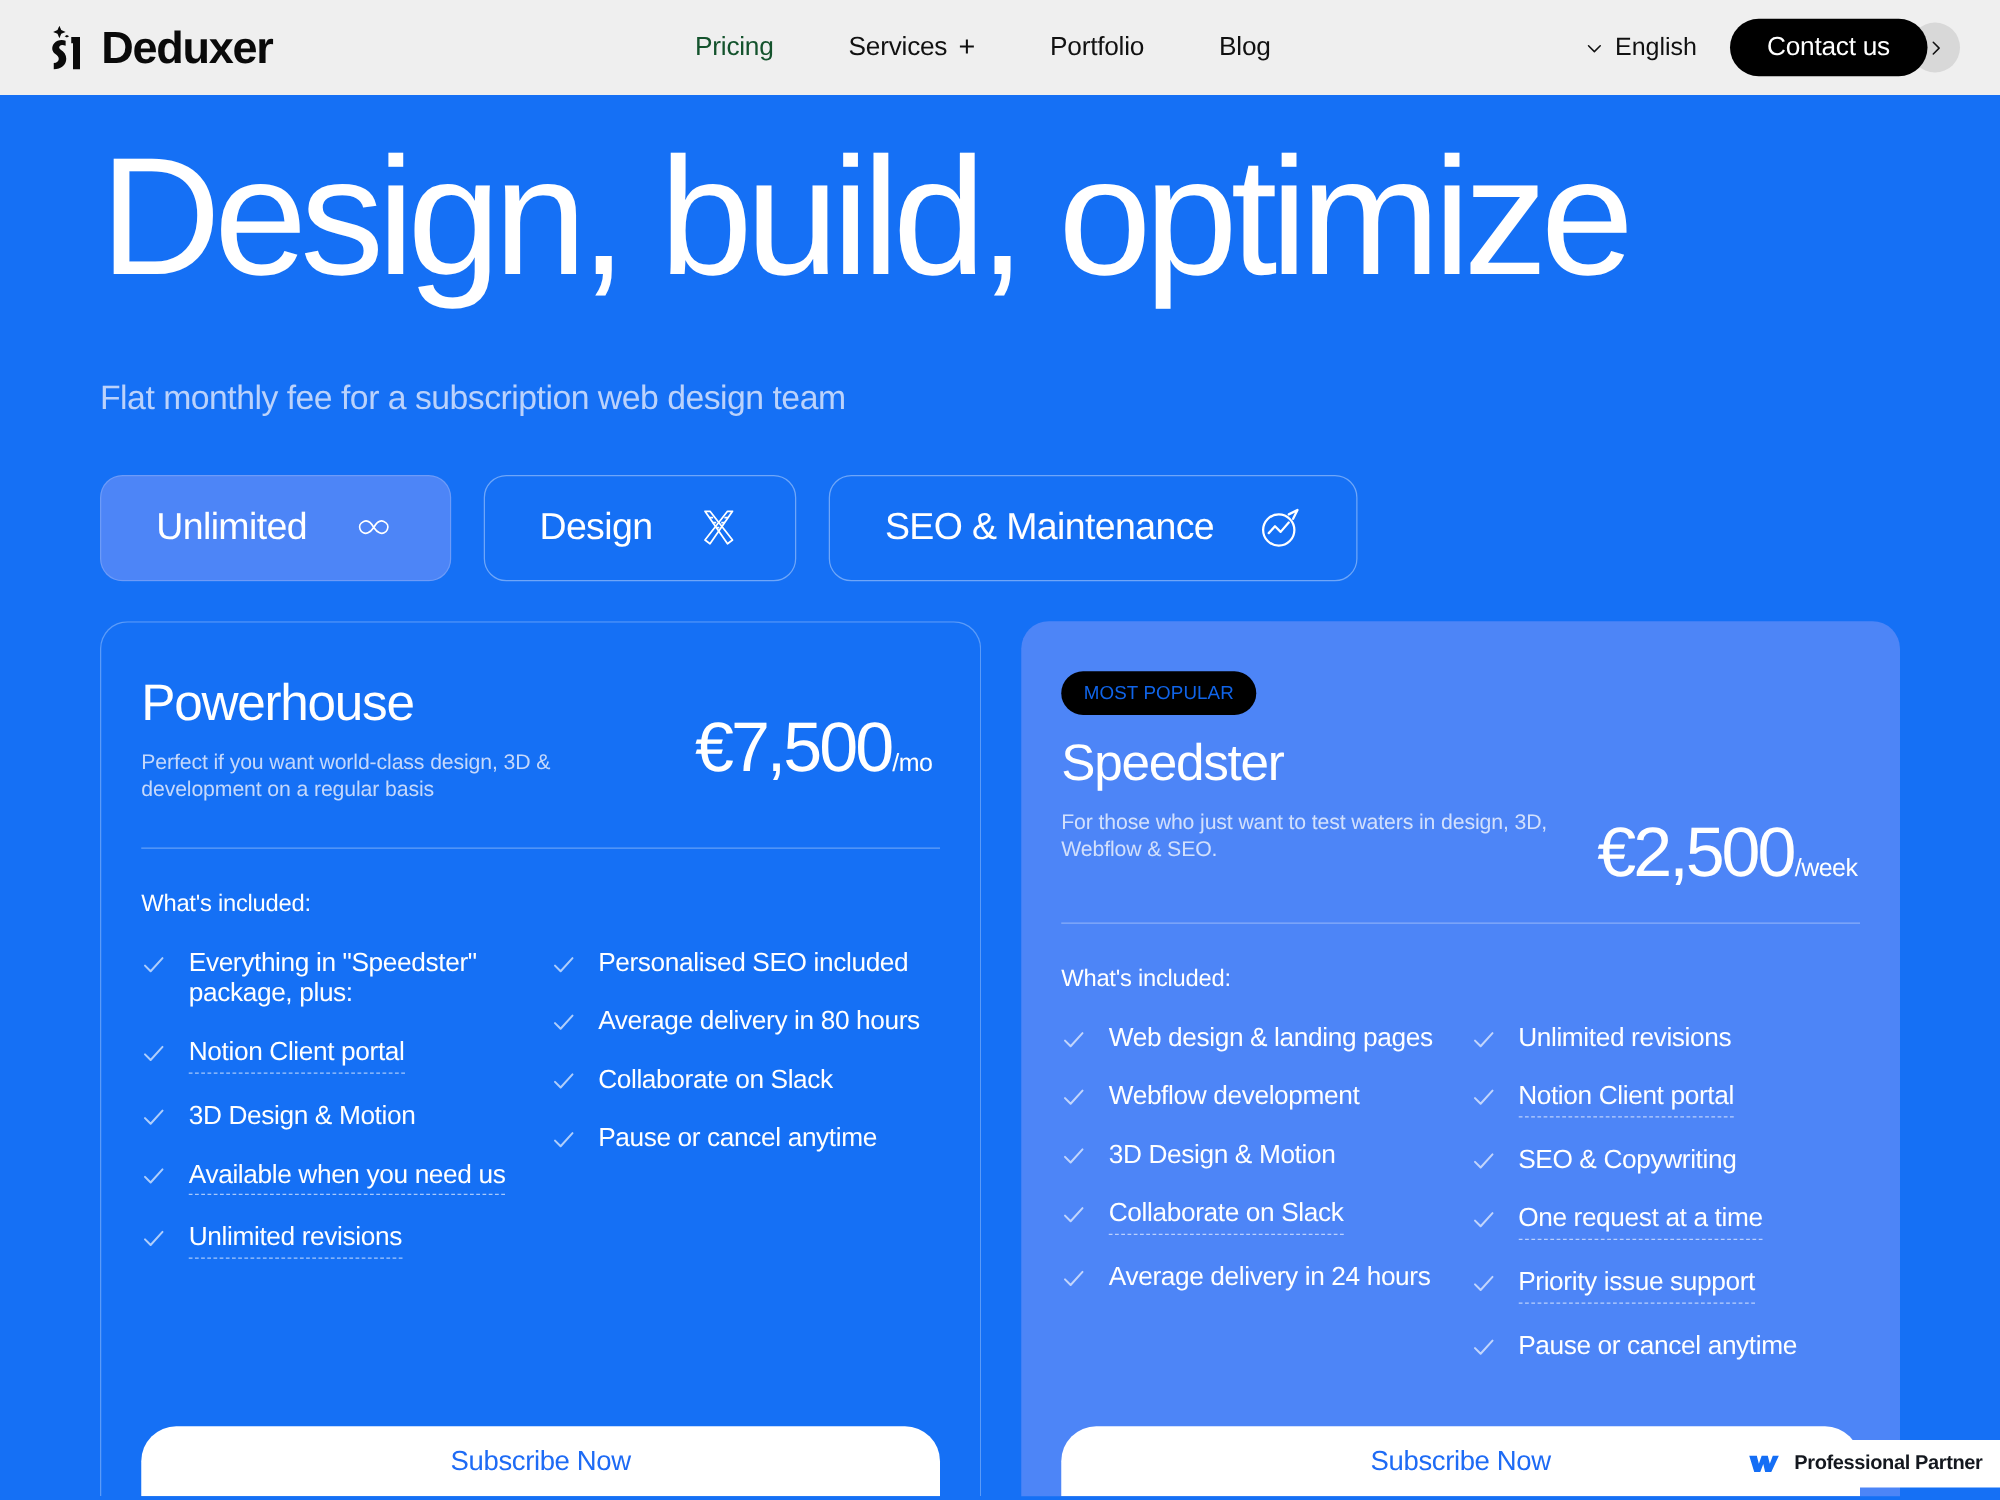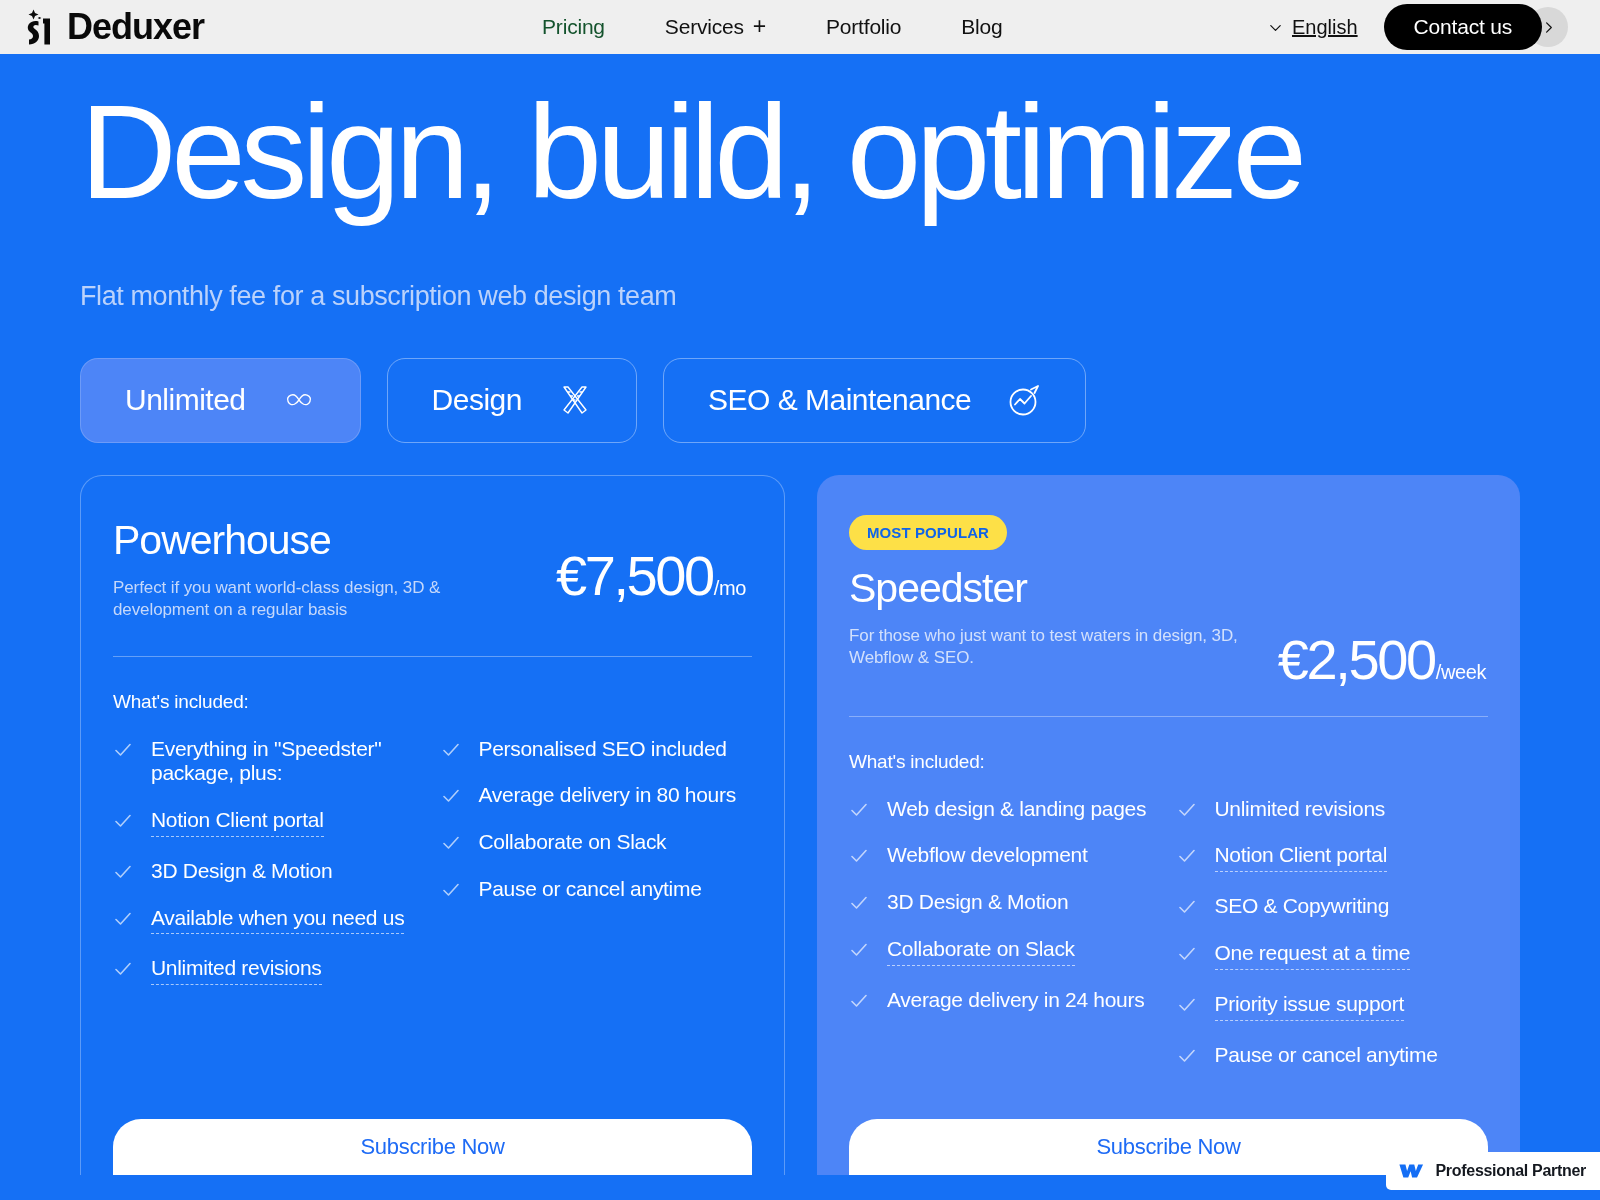--- a/index.html
+++ b/index.html
@@ -11,25 +11,25 @@
   }
 
   body {
     font-family: "Liberation Sans", sans-serif;
     background: #1570F5;
     -webkit-font-smoothing: antialiased;
   }
 
   
   .header {
-    height: 54px;
+    height: 76px;
     background: #EFEFEF;
     display: flex;
     align-items: center;
-    padding: 0 32px 0 24px;
+    padding: 0 32px 0 38px;
     position: relative;
     z-index: 30;
   }
 
   .brand {
     display: flex;
     align-items: center;
     gap: 9px;
   }
   .brand-mark {
@@ -77,21 +77,20 @@
     gap: 0;
   }
   .lang {
     display: flex;
     align-items: center;
     gap: 9px;
     font-size: 20px;
     color: #111;
     margin-right: 26px;
     cursor: pointer;
-    text-decoration: underline;
   }
   .chev {
     width: 15px; height: 15px;
     display:block;
   }
 
   .cta-wrap {
     display: flex;
     align-items: center;
   }
@@ -192,24 +191,24 @@
     border-bottom: none;
     background: transparent;
   }
   .card.featured {
     background: #4D85F7;
     border: none;
   }
 
   .badge {
     display: inline-block;
-    background: #fde047;
+    background: #000000;
     color: #1064E8;
     font-size: 15px;
-    font-weight: 700;
+    font-weight: 400;
     letter-spacing: 0.1px;
     border-radius: 20px;
     padding: 9px 18px;
     margin-bottom: 14px;
   }
 
   .card-head {
     display: flex;
     align-items: flex-start;
     justify-content: space-between;

